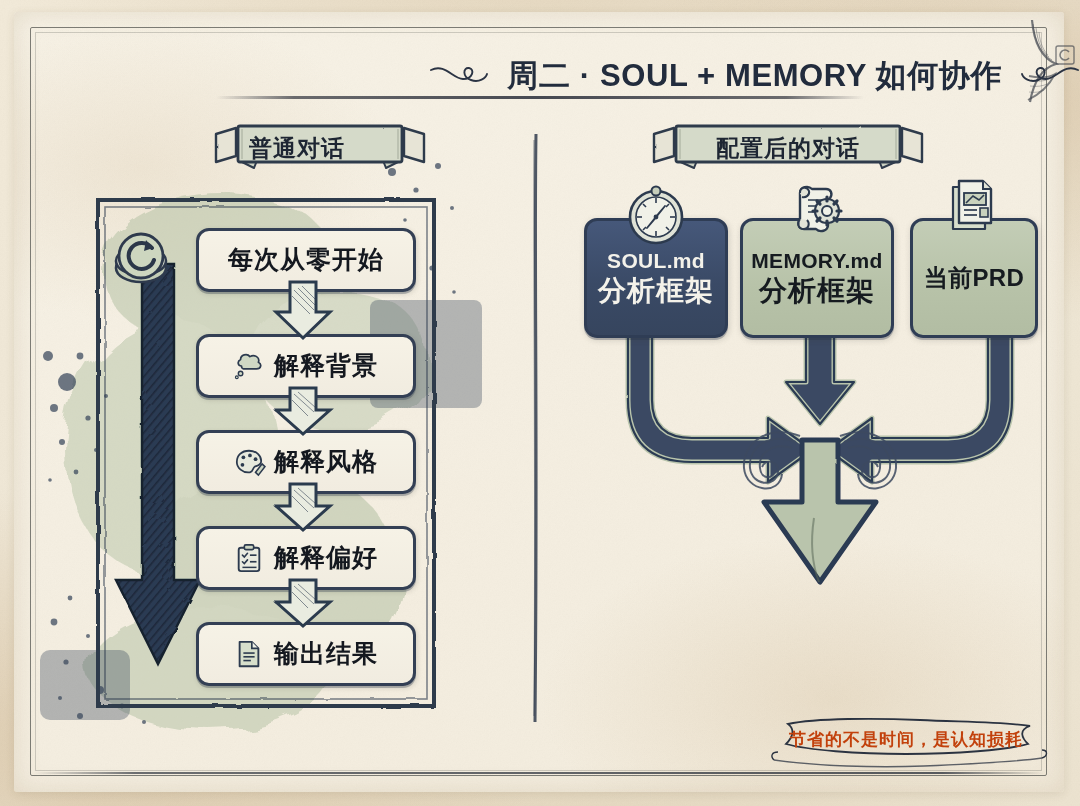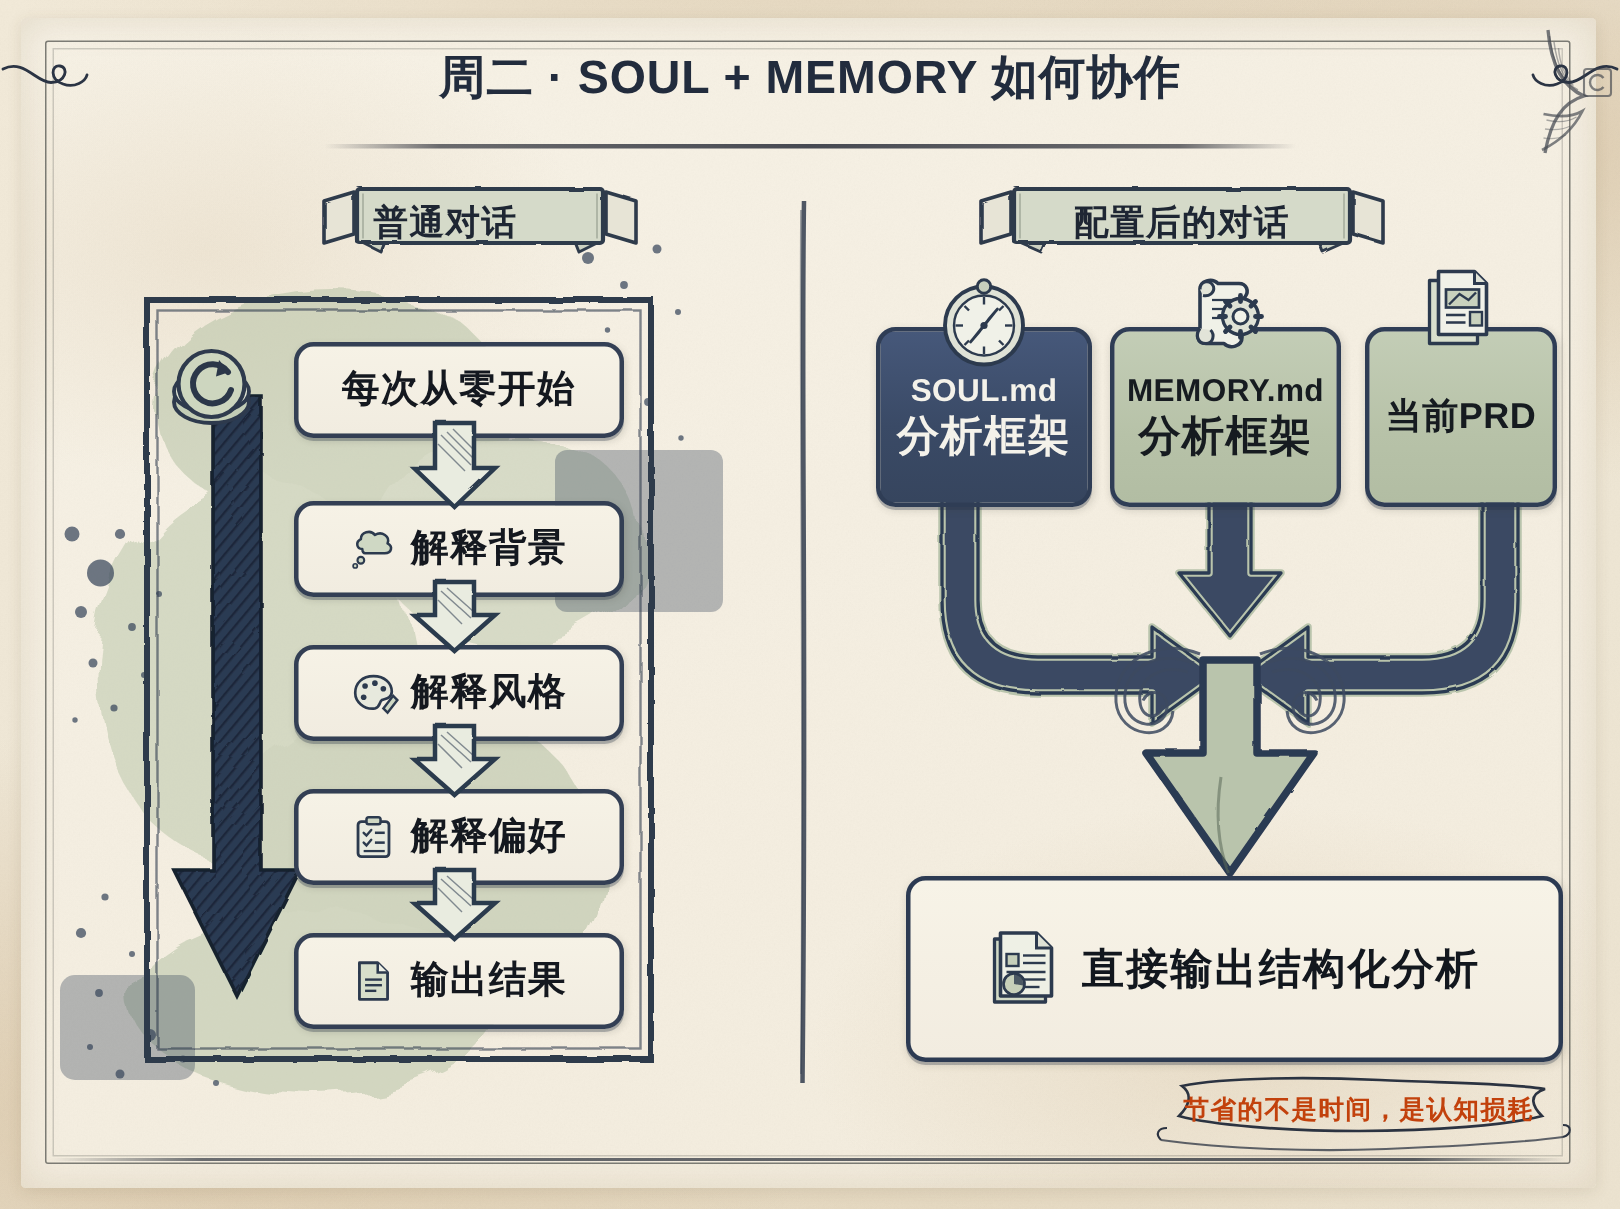--- a/index.html
+++ b/index.html
@@ -40,22 +40,22 @@
     border:1.5px solid #5b5c57;border-radius:2px;opacity:.78;
   }
   .frame:after{
     content:"";position:absolute;left:4px;top:4px;right:4px;bottom:4px;
     border:1px solid rgba(70,72,68,.30);
   }
   .corner-fold{position:absolute;right:20px;top:16px;width:110px;height:110px;}
 
   
   .title-wrap{
-    position:absolute;left:0;right:0;top:22px;height:60px;
-    display:flex;align-items:center;justify-content:space-between;gap:18px;
+    position:absolute;left:0;right:0;top:46px;height:60px;
+    display:flex;align-items:center;justify-content:flex-end;gap:18px;
   }
   .title{
     font-family:"Liberation Sans","DejaVu Sans",sans-serif;
     font-size:31px;font-weight:700;color:#222c3d;letter-spacing:.6px;
     white-space:nowrap;
   }
   .title-rule{
     position:absolute;left:216px;right:216px;top:96px;height:3px;
     background:linear-gradient(90deg,rgba(60,62,70,0) 0%,rgba(60,62,70,.75) 12%,rgba(40,44,56,.85) 50%,rgba(60,62,70,.75) 88%,rgba(60,62,70,0) 100%);
     border-radius:2px;
@@ -470,38 +470,20 @@
       <path d="M25,28 L32,21 L38,25 L43,20" fill="none" stroke="#2c3a4e" stroke-width="1.6"></path>
       <g stroke="#2c3a4e" stroke-width="1.7">
         <line x1="23" y1="35" x2="36" y2="35"></line>
           <line x1="23" y1="40" x2="36" y2="40"></line>
       </g>
       <rect x="39" y="33" width="8" height="9" fill="#c9d2bd" stroke="#2c3a4e" stroke-width="1.6"></rect>
     </svg>
     <div class="l1" style="font-size:24px;font-weight:700;">当前PRD</div>
   </div>
 
-  <div class="outbox">
-    <svg class="ic" viewBox="0 0 46 52">
-      <path d="M4,6 L28,6 L38,16 L38,48 L4,48 Z" fill="#d2dac6" stroke="#2c3a4e" stroke-width="2.2" stroke-linejoin="round"></path>
-      <path d="M8,2 L32,2 L42,12 L42,44 L8,44 Z" fill="#eef0e5" stroke="#2c3a4e" stroke-width="2.4" stroke-linejoin="round"></path>
-      <path d="M32,2 L32,12 L42,12" fill="#dfe2d6" stroke="#2c3a4e" stroke-width="2"></path>
-      <rect x="12" y="16" width="8" height="8" fill="#c6cfb9" stroke="#2c3a4e" stroke-width="1.6"></rect>
-      <g stroke="#2c3a4e" stroke-width="1.6">
-        <line x1="23" y1="17" x2="38" y2="17"></line>
-          <line x1="23" y1="22" x2="38" y2="22"></line>
-        <line x1="12" y1="28" x2="38" y2="28"></line>
-          <line x1="23" y1="33" x2="38" y2="33"></line>
-        <line x1="23" y1="38" x2="34" y2="38"></line>
-      </g>
-      <circle cx="17" cy="36" r="7" fill="#c6cfb9" stroke="#2c3a4e" stroke-width="1.8"></circle>
-      <path d="M17,36 L17,29 A7,7 0 0 1 23,37 Z" fill="#2c3a4e" opacity=".8"></path>
-    </svg>
-    <span>直接输出结构化分析</span>
-  </div>
 
   <div class="footer">
     <svg width="300" height="54" viewBox="0 0 300 54">
       <path d="M32,8 C60,2 120,2 164,4 C208,6 250,6 274,10 C262,14 266,22 272,28
                C250,34 200,38 150,38 C100,38 52,34 30,28 C36,22 40,14 32,8 Z" fill="none" stroke="#2b3341" stroke-width="1.8" stroke-linecap="round"></path>
       <path d="M18,44 C60,50 120,52 168,50 C216,48 258,46 286,42" fill="none" stroke="#2b3341" stroke-width="1.4" opacity=".75"></path>
       <path d="M18,44 C14,40 16,36 22,36" fill="none" stroke="#2b3341" stroke-width="1.4"></path>
       <path d="M286,42 C292,40 292,34 286,34" fill="none" stroke="#2b3341" stroke-width="1.4"></path>
     </svg>
     <div class="txt">节省的不是时间，是认知损耗</div>

